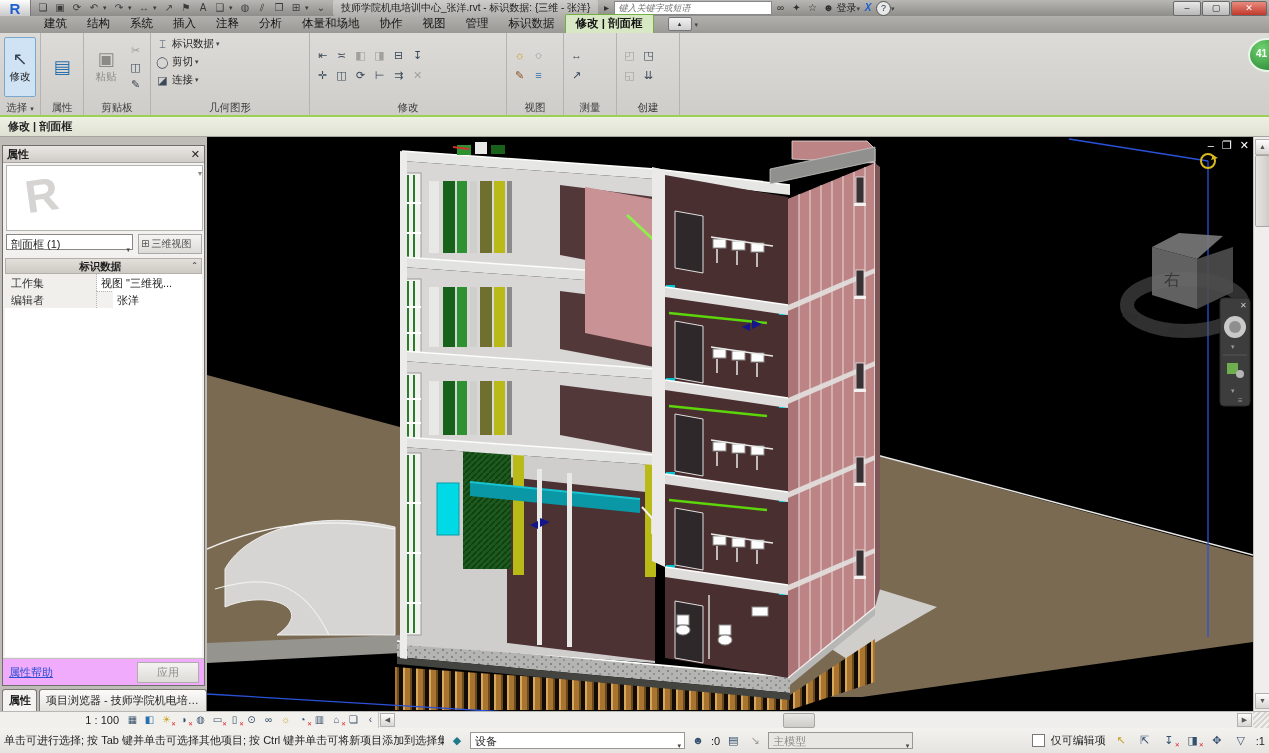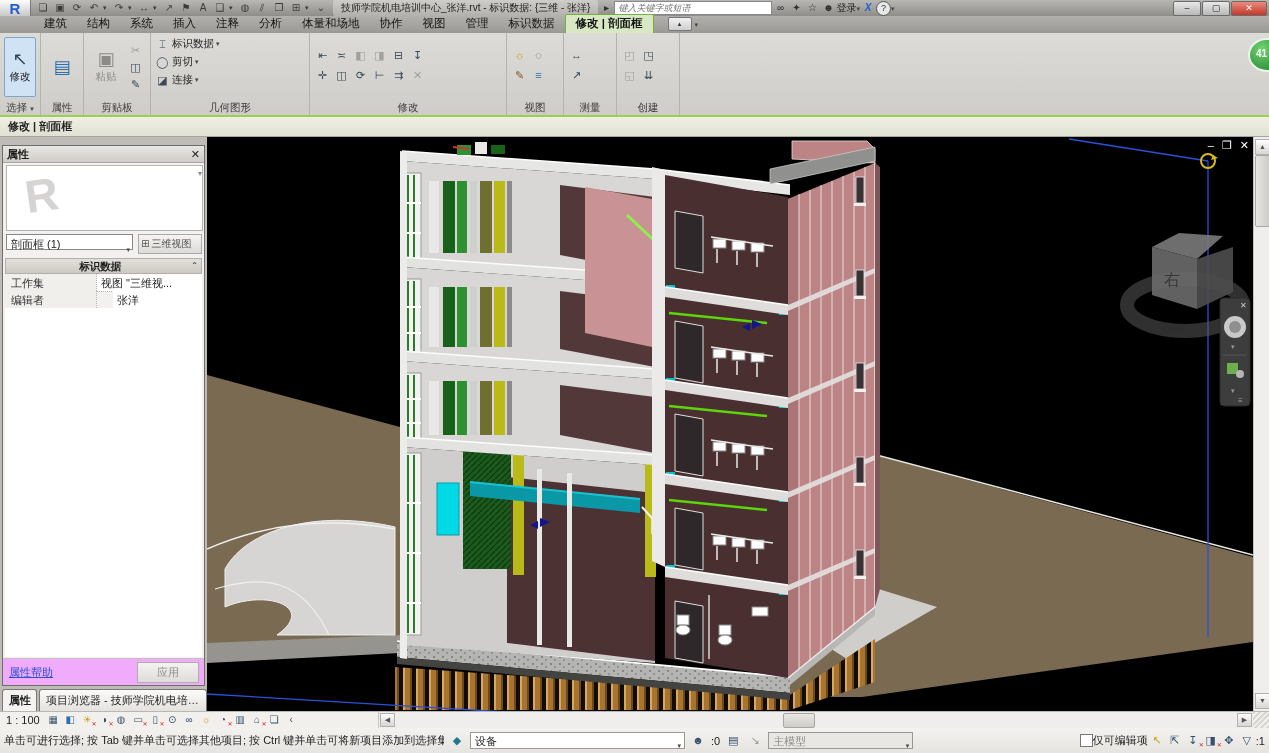--- a/index.html
+++ b/index.html
@@ -86,35 +86,35 @@
   #vwctl{position:absolute;right:4px;top:2px;color:#fff;font-size:11px;display:flex;gap:8px;z-index:5;}
   #vwctl span{cursor:default;}
   
   #vscroll{left:1253px;top:0px;width:16px;height:574px;background:#efeeec;border-left:1px solid #c5c3bf;box-sizing:border-box;}
   .sarrow{position:absolute;left:1px;width:13px;height:14px;background:linear-gradient(#fdfdfd,#d8d6d2);border:1px solid #b3b1ad;
           font-size:7px;text-align:center;line-height:13px;color:#555;}
   #vthumb{position:absolute;left:1px;top:18px;width:13px;height:70px;background:linear-gradient(90deg,#e8e6e2,#ceccc8);border:1px solid #a8a6a2;border-radius:2px;}
 
   
   #bottomrow{left:0;top:711px;width:1269px;height:17px;background:#f2f0ed;border-top:1px solid #b9b7b3;box-sizing:border-box;display:flex;}
-  #viewbar{width:372px;display:flex;align-items:center;gap:2px;padding-left:6px;}
+  #viewbar{width:372px;display:flex;align-items:center;gap:2px;padding-left:6px;justify-content:flex-end;}
   #viewbar .vico{width:15px;font-size:10px;text-align:center;position:relative;color:#35506a;}
   .redx::after{content:"✕";position:absolute;right:-2px;bottom:-2px;font-size:6px;color:#d22;font-weight:bold;}
   #hscroll{position:relative;flex:1;background:#efeeec;border-left:1px solid #c8c6c2;}
   #hthumb{position:absolute;left:404px;top:1px;width:30px;height:13px;background:linear-gradient(#e9e7e3,#cfcdc9);border:1px solid #a8a6a2;border-radius:2px;}
   #grip{width:16px;background:repeating-linear-gradient(135deg,#d8d6d2 0 2px,#f2f0ed 2px 4px);}
 
   
   #statusbar{left:0;top:728px;width:1269px;height:25px;background:linear-gradient(#f4f2ef,#e6e4e0);display:flex;align-items:center;padding:0 4px;box-sizing:border-box;gap:4px;}
   #hint{white-space:nowrap;overflow:hidden;max-width:440px;color:#222;}
   .scombo{height:17px;background:#fff;border:1px solid #9a9894;font-size:11px;line-height:16px;padding:0 4px;position:relative;box-sizing:border-box;}
   .scombo .dd{font-size:7px;color:#444;margin-left:6px;}
   .scombo.dis{background:#e9e7e4;color:#8f8d89;}
   .sbico{width:18px;text-align:center;font-size:11px;color:#33506e;position:relative;}
-  #rightstat{margin-left:auto;display:flex;align-items:center;gap:0;}
+  #rightstat{margin-left:auto;display:flex;align-items:center;gap:6px;}
   .cb{width:11px;height:11px;border:1px solid #777;background:#fff;display:inline-block;}
   svg text{font-family:"Liberation Sans","DejaVu Sans",sans-serif;}
 </style>
 </head>
 <body>
 
 <div id="titlebar" class="abs">
   <div id="appbtn">
       <span>R</span>
     </div>

